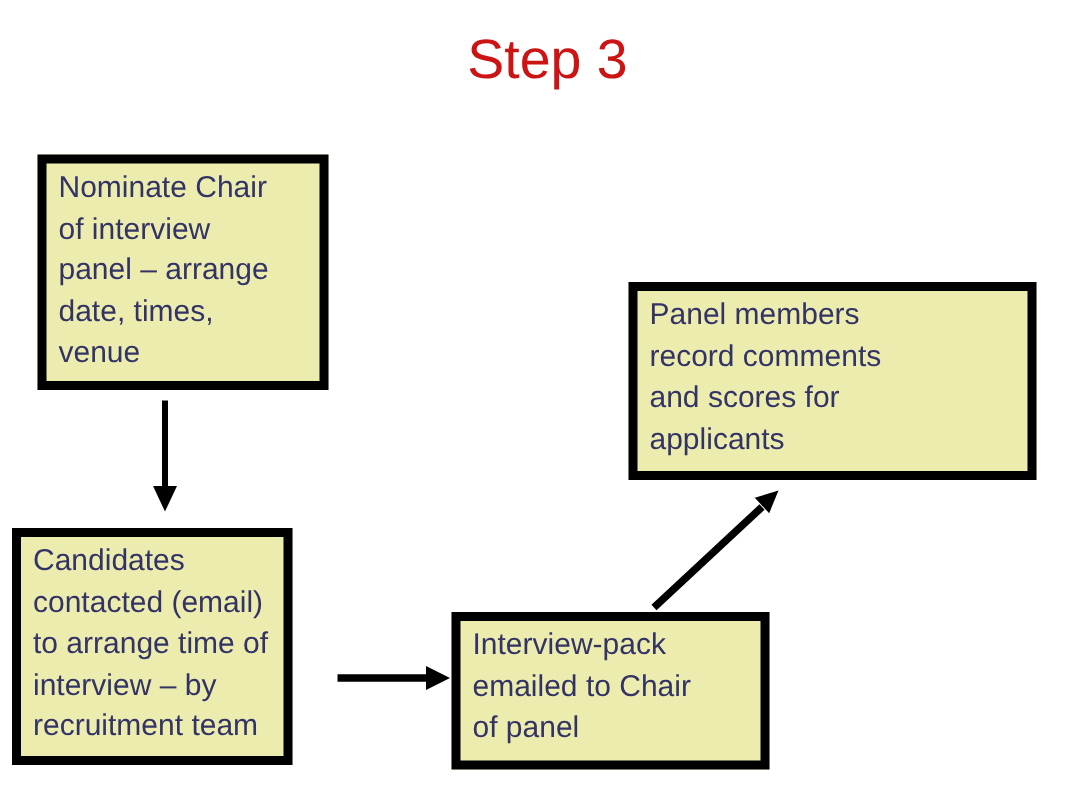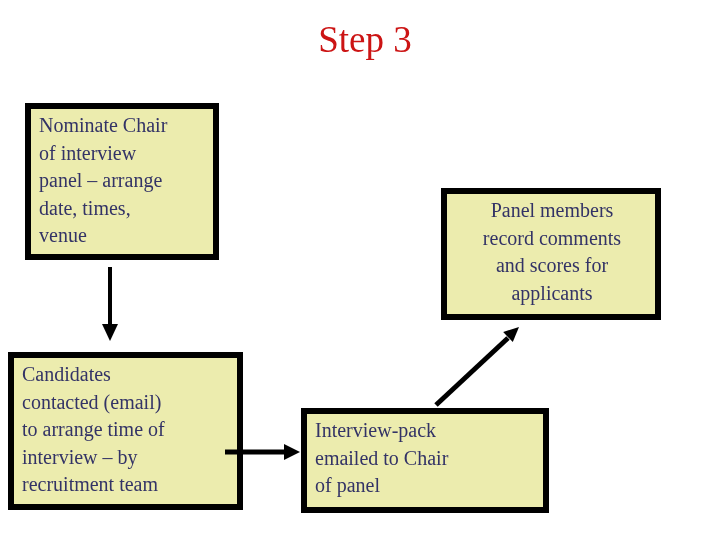--- a/index.html
+++ b/index.html
@@ -5,21 +5,21 @@
   html, body {
     margin: 0;
     padding: 0;
     background: #ffffff;
   }
   .slide {
     position: relative;
     width: 720px;
     height: 540px;
     background: var(--bg, #ffffff);
-    font-family: Liberation Serif, serif;
+    font-family: Liberation Sans, sans-serif;
     overflow: hidden;
   }
   .title-row {
     position: absolute;
     top: 21px;
     left: 0;
     width: 720px;
     display: flex;
     justify-content: center;
     align-items: baseline;
@@ -40,23 +40,23 @@
     border: 6px solid var(--box-border, #000000);
     background: var(--box-fill, #ececae);
     color: var(--box-text, #333366);
     font-size: 20px;
     line-height: 27.5px;
     padding: 3px 6px 0 8px;
     white-space: pre-line;
     overflow: hidden;
   }
   .box-nominate    { left: 25px;  top: 103px; width: 194px; height: 157px; }
-  .box-candidates  { left: 8px;   top: 352px; width: 235px; height: 158px; }
-  .box-panel       { left: 441px; top: 188px; width: 220px; height: 132px; text-align: center; }
-  .box-interview   { left: 301px; top: 408px; width: 248px; height: 105px; }
+  .box-candidates  { left: 8px;   top: 352px; width: 187px; height: 158px; }
+  .box-panel       { left: 419px; top: 188px; width: 272px; height: 132px; }
+  .box-interview   { left: 301px; top: 408px; width: 212px; height: 105px; }
 
   .arrow-layer {
     position: absolute;
     inset: 0;
     width: 720px;
     height: 540px;
     pointer-events: none;
   }
   .arrow-layer line    { stroke: var(--arrow, #000000); }
   .arrow-layer polygon { fill: var(--arrow, #000000); }

